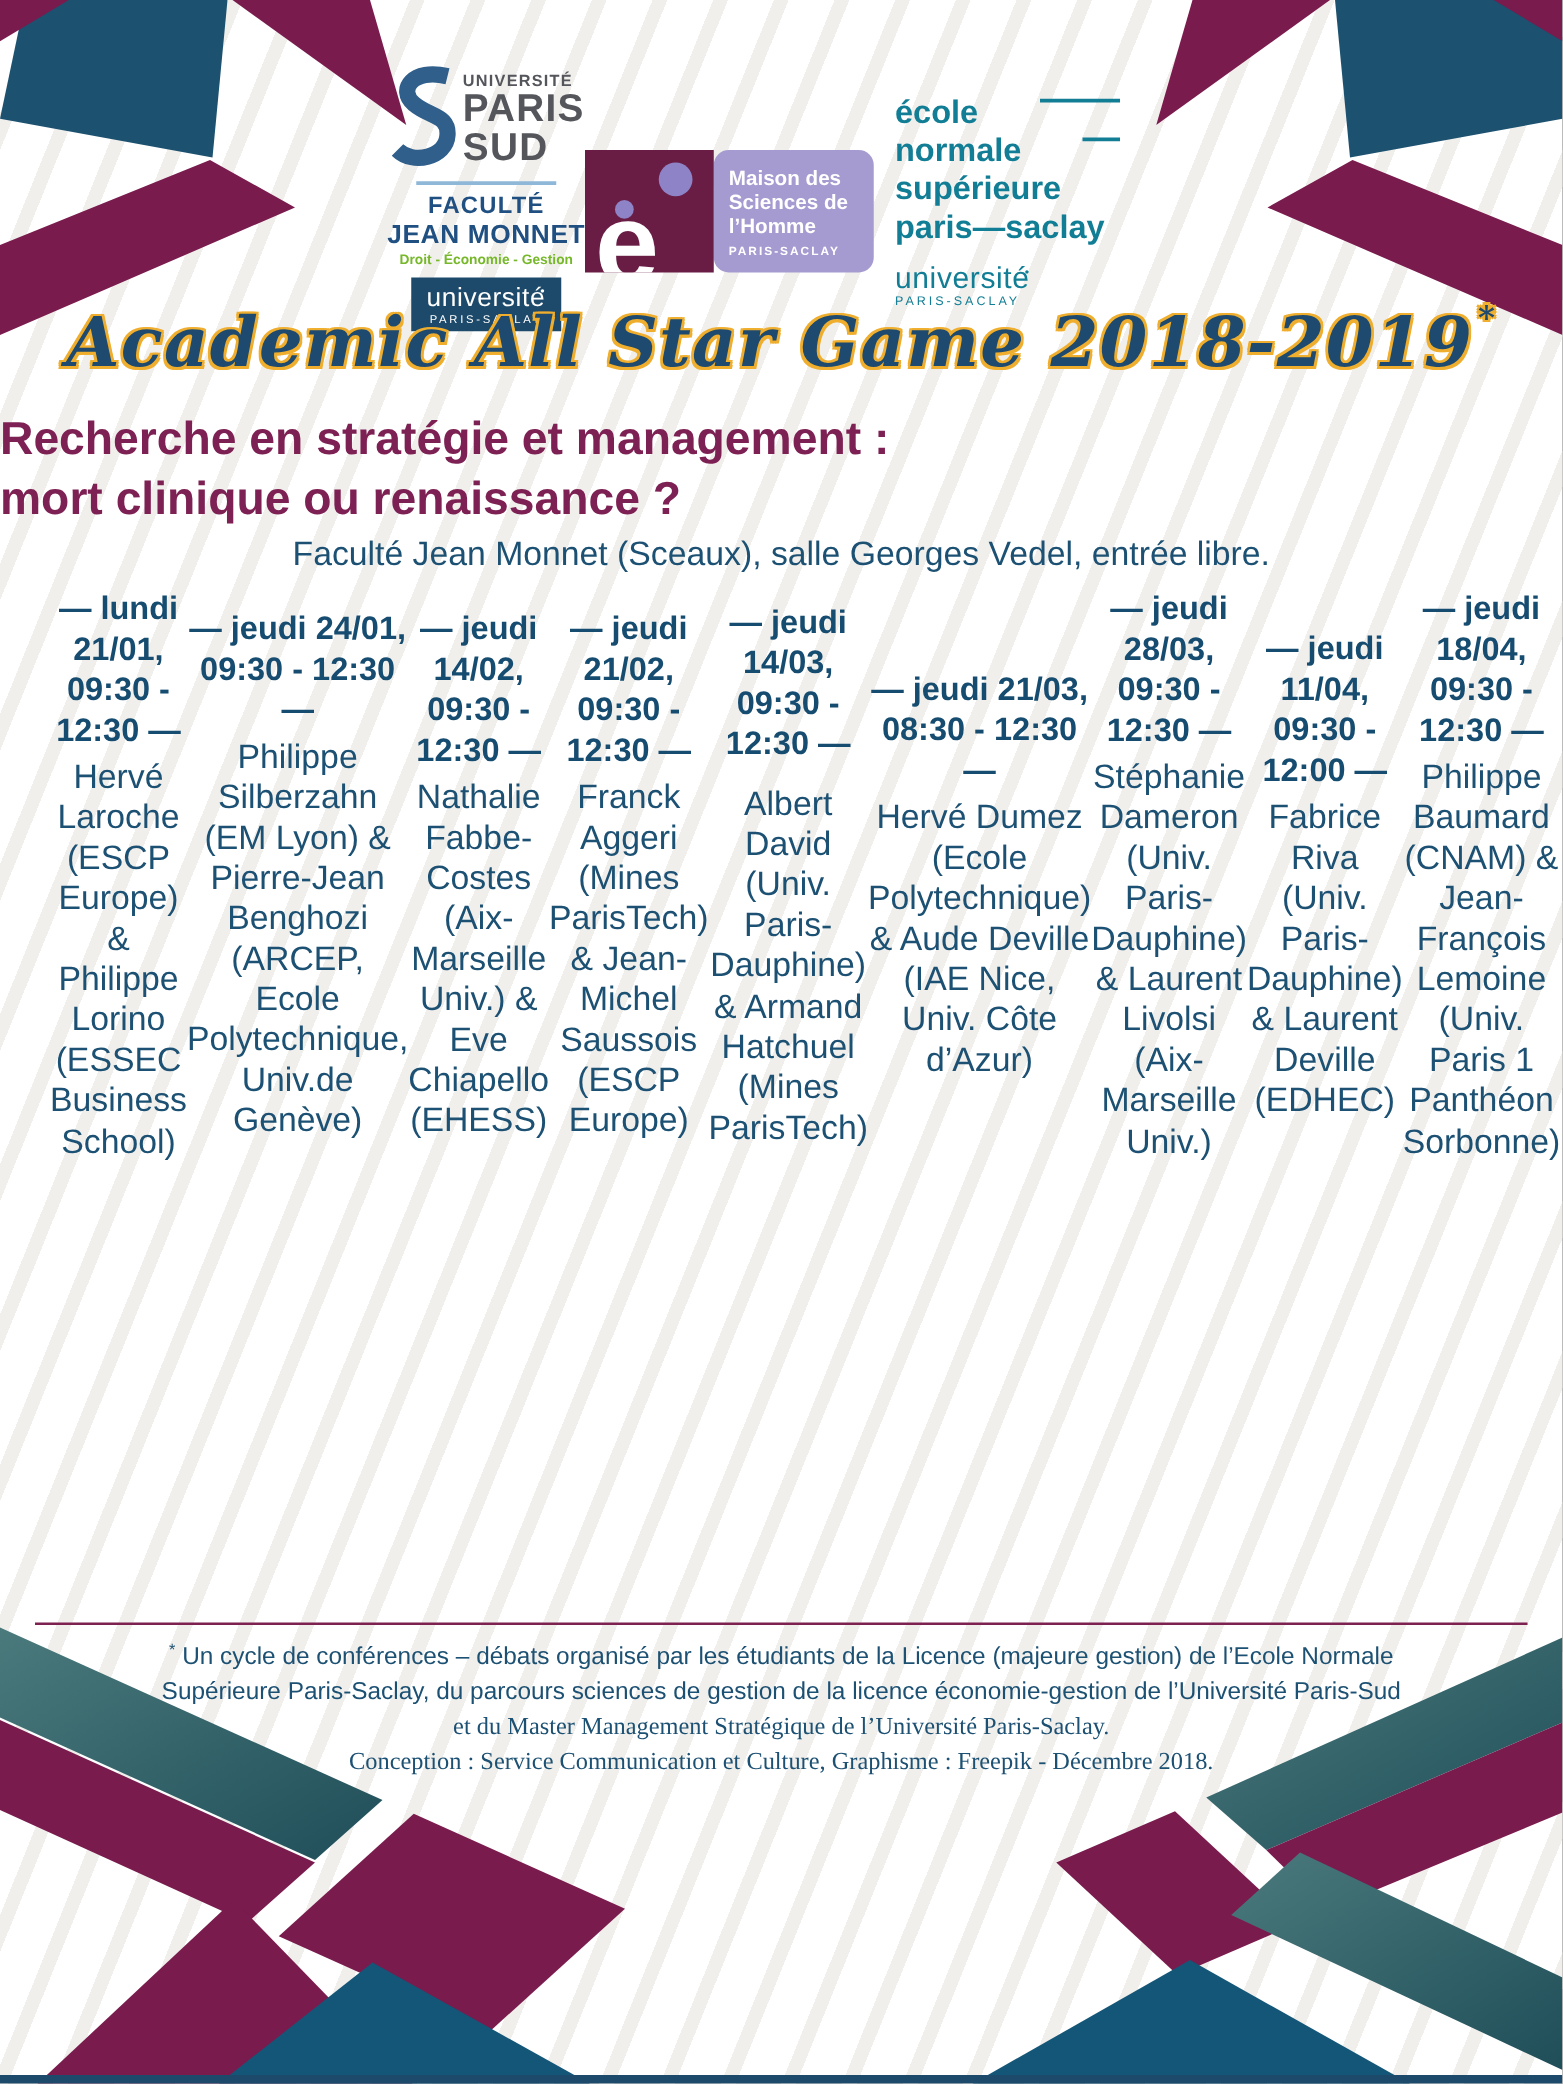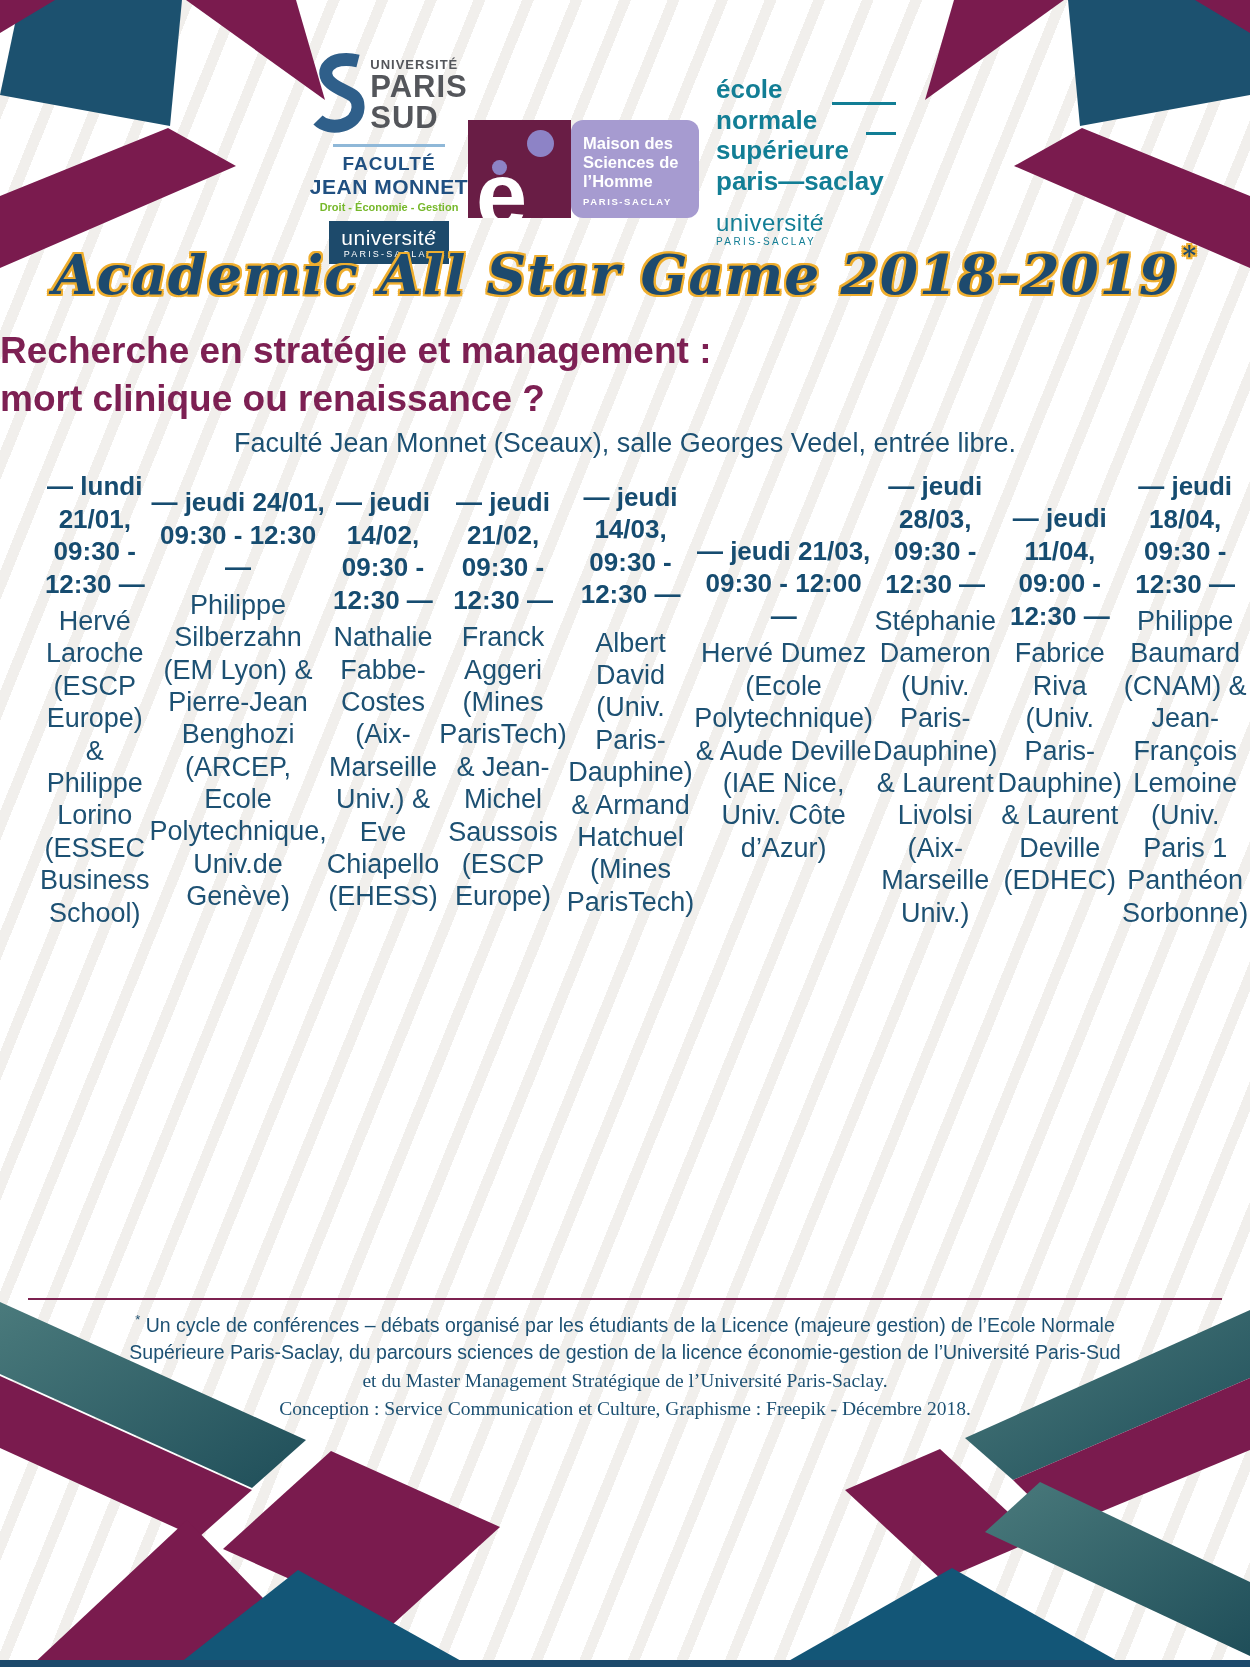--- a/index.html
+++ b/index.html
@@ -34,21 +34,21 @@
   .msh-sq{position:relative;width:103px;height:98px;background:#691d45;overflow:hidden;}
   .msh-d1{position:absolute;width:27px;height:27px;border-radius:50%;background:#8d83c6;right:17px;top:10px;}
   .msh-d2{position:absolute;width:15px;height:15px;border-radius:50%;background:#8d83c6;left:24px;top:40px;}
   .msh-e{position:absolute;left:8px;bottom:-30px;color:#fff;font-size:92px;font-weight:bold;}
   .msh-pan{width:128px;height:98px;background:#a69bd0;color:#fff;padding:14px 0 0 12px;box-sizing:border-box;border-radius:12px;}
   .msh-pan .l{font-weight:bold;font-size:16.5px;line-height:1.15;}
   .msh-pan .s{font-weight:bold;font-size:9.5px;letter-spacing:1.6px;margin-top:5px;}
 
   
   .ens{left:716px;top:74px;width:180px;color:#127e95;}
-  .ens-line{display:flex;align-items:flex-end;gap:40px;}
+  .ens-line{display:flex;align-items:flex-start;gap:40px;}
   .ens-line .w{font-size:26px;font-weight:bold;line-height:1.18;}
   .ens-line .dash{flex:1;height:3px;background:#127e95;margin-left:9px;margin-top:5px;}
   .ens-univ{margin-top:14px;line-height:1;}
   .ens-univ .u{font-size:24px;letter-spacing:.5px;}
   .ens-univ .pc{font-size:10px;letter-spacing:2.4px;margin-top:2px;}
 
   
   .title{left:0;right:0;top:240px;text-align:center;
     font-family:"DejaVu Serif",serif;font-style:italic;font-weight:bold;
     font-size:55px;color:#1d4a6e;letter-spacing:1px;
@@ -196,29 +196,29 @@
     </div>
     <div class="session">
       <div class="date">— jeudi 21/02, 09:30 - 12:30 —</div>
       <div class="speakers">Franck Aggeri (Mines ParisTech) &amp; Jean-Michel Saussois (ESCP Europe)</div>
     </div>
     <div class="session">
       <div class="date">— jeudi 14/03, 09:30 - 12:30 —</div>
       <div class="speakers">Albert David (Univ. Paris-Dauphine) &amp; Armand Hatchuel (Mines ParisTech)</div>
     </div>
     <div class="session">
-      <div class="date">— jeudi 21/03, 09:30 - 12:00 —</div>
+      <div class="date">— jeudi 21/03, 08:30 - 12:30 —</div>
       <div class="speakers">Hervé Dumez (Ecole Polytechnique) &amp; Aude Deville (IAE Nice, Univ. Côte d’Azur)</div>
     </div>
     <div class="session">
       <div class="date">— jeudi 28/03, 09:30 - 12:30 —</div>
       <div class="speakers">Stéphanie Dameron (Univ. Paris-Dauphine) &amp; Laurent Livolsi (Aix-Marseille Univ.)</div>
     </div>
     <div class="session">
-      <div class="date">— jeudi 11/04, 09:00 - 12:30 —</div>
+      <div class="date">— jeudi 11/04, 09:30 - 12:00 —</div>
       <div class="speakers">Fabrice Riva (Univ. Paris-Dauphine) &amp; Laurent Deville (EDHEC)</div>
     </div>
     <div class="session">
       <div class="date">— jeudi 18/04, 09:30 - 12:30 —</div>
       <div class="speakers">Philippe Baumard (CNAM) &amp; Jean-François Lemoine (Univ. Paris 1 Panthéon Sorbonne)</div>
     </div>
   </div>
 
   <div class="layer divider"></div>
   <div class="layer footnote">

